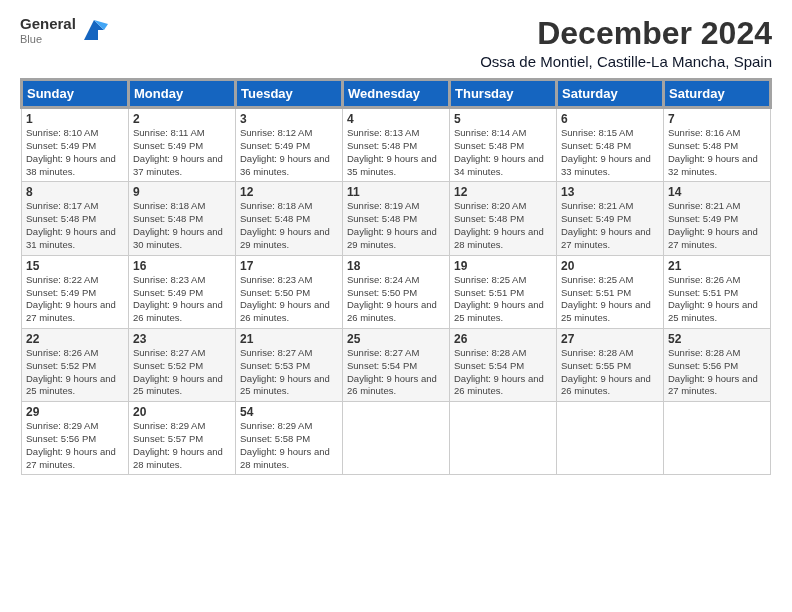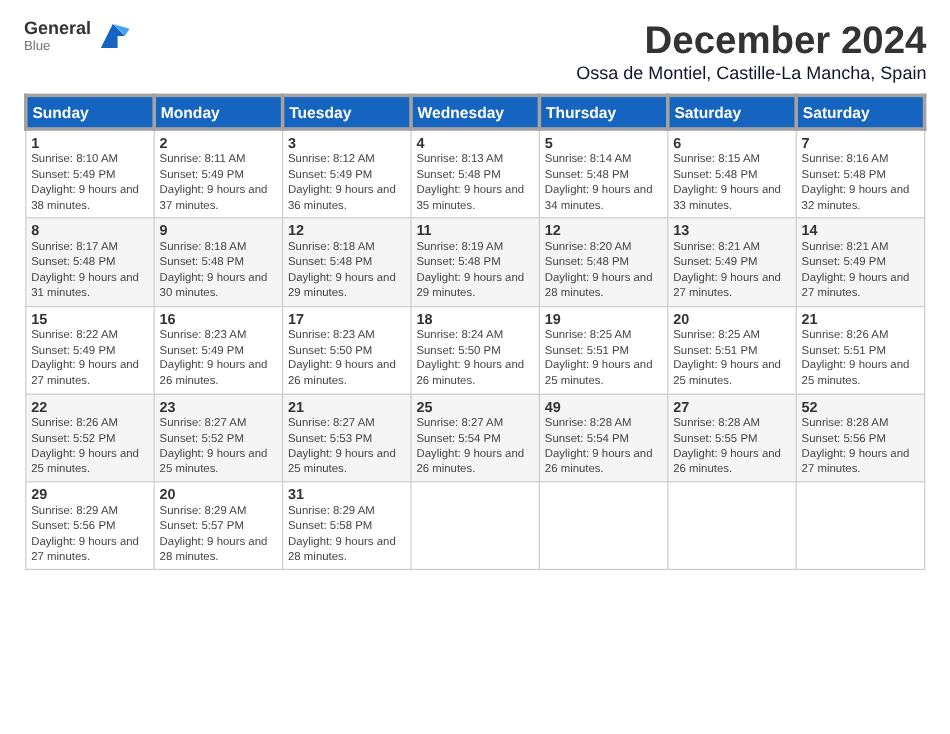--- a/index.html
+++ b/index.html
@@ -233,21 +233,21 @@
           </td>
           <td>
             <span class="day-num">21</span>
             <div class="day-info">Sunrise: 8:27 AM<br>Sunset: 5:53 PM<br>Daylight: 9 hours and 25 minutes.</div>
           </td>
           <td>
             <span class="day-num">25</span>
             <div class="day-info">Sunrise: 8:27 AM<br>Sunset: 5:54 PM<br>Daylight: 9 hours and 26 minutes.</div>
           </td>
           <td>
-            <span class="day-num">49</span>
+            <span class="day-num">26</span>
             <div class="day-info">Sunrise: 8:28 AM<br>Sunset: 5:54 PM<br>Daylight: 9 hours and 26 minutes.</div>
           </td>
           <td>
             <span class="day-num">27</span>
             <div class="day-info">Sunrise: 8:28 AM<br>Sunset: 5:55 PM<br>Daylight: 9 hours and 26 minutes.</div>
           </td>
           <td>
             <span class="day-num">52</span>
             <div class="day-info">Sunrise: 8:28 AM<br>Sunset: 5:56 PM<br>Daylight: 9 hours and 27 minutes.</div>
           </td>
@@ -255,21 +255,21 @@
         <tr>
           <td>
             <span class="day-num">29</span>
             <div class="day-info">Sunrise: 8:29 AM<br>Sunset: 5:56 PM<br>Daylight: 9 hours and 27 minutes.</div>
           </td>
           <td>
             <span class="day-num">20</span>
             <div class="day-info">Sunrise: 8:29 AM<br>Sunset: 5:57 PM<br>Daylight: 9 hours and 28 minutes.</div>
           </td>
           <td>
-            <span class="day-num">31</span>
+            <span class="day-num">54</span>
             <div class="day-info">Sunrise: 8:29 AM<br>Sunset: 5:58 PM<br>Daylight: 9 hours and 28 minutes.</div>
           </td>
           <td class="empty-cell"></td>
           <td class="empty-cell"></td>
           <td class="empty-cell"></td>
           <td class="empty-cell"></td>
         </tr>
       </tbody>
   </table>
 </div>

